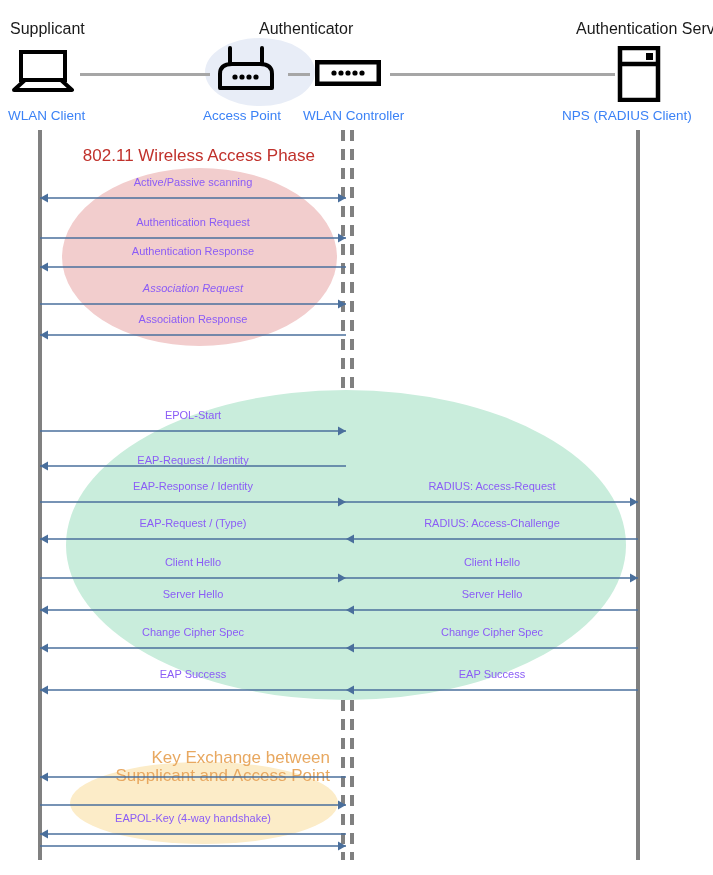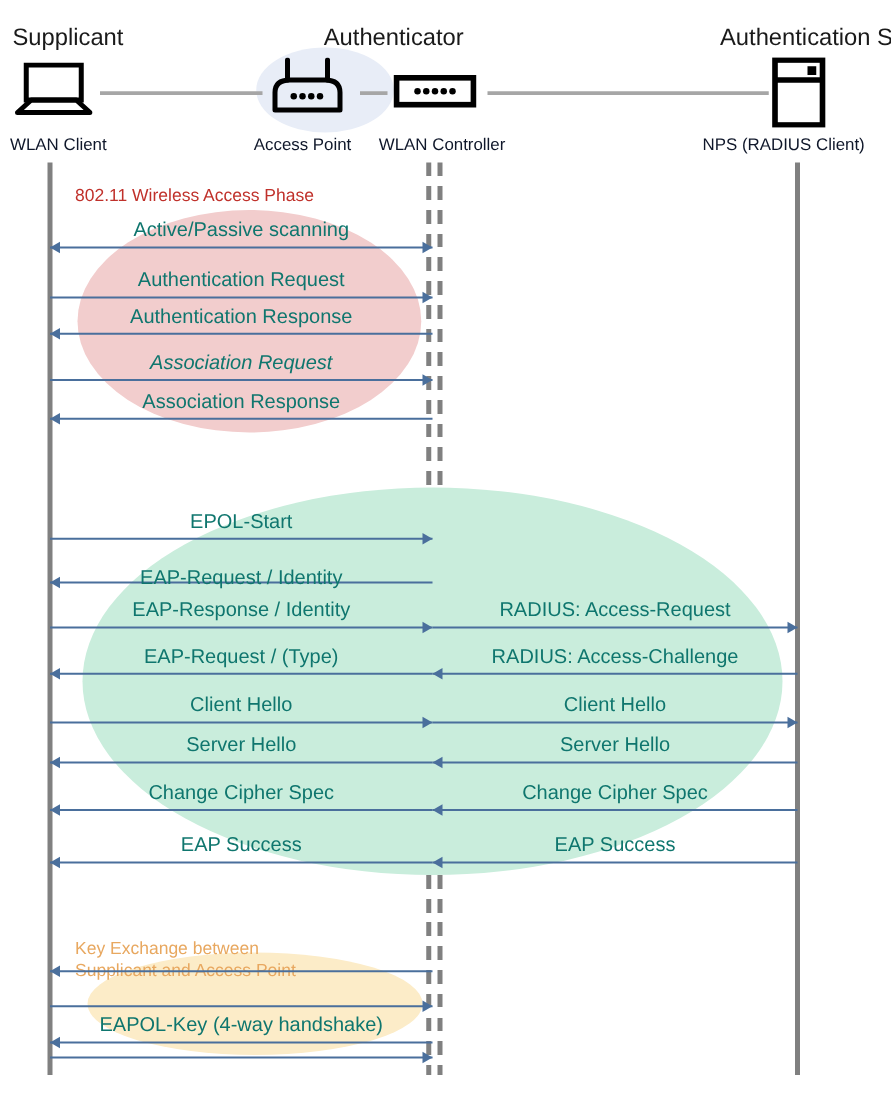--- a/index.html
+++ b/index.html
@@ -14,28 +14,28 @@
     position: relative;
     width: 713px;
     height: 875px;
     background: #ffffff;
     overflow: hidden;
   }
 
   
   .actor-title {
     position: absolute;
-    font-size: 19px;
+    font-size: 16px;
     color: #1a1a1a;
     white-space: nowrap;
   }
   .actor-sublabel {
     position: absolute;
     font-size: 13.5px;
-    color: #0f172a;
+    color: #3b82f6;
     white-space: nowrap;
   }
   .auth-blob {
     position: absolute;
     left: 205px;
     top: 38px;
     width: 110px;
     height: 68px;
     background: #e8edf7;
     border-radius: 50%;
@@ -67,31 +67,31 @@
 
   
   .phase-ellipse {
     position: absolute;
     border-radius: 50%;
   }
 
   
   .phase-caption {
     position: absolute;
-    font-size: 14px;
-    text-align: left;
+    font-size: 17px;
+    text-align: right;
     line-height: 18px;
     white-space: pre-line;
   }
 
   
   .msg-label {
     position: absolute;
-    font-size: 16px;
-    color: #0f766e;
+    font-size: 11px;
+    color: #8b5cf6;
     text-align: left;
     white-space: nowrap;
     transform: translateX(-50%);
   }
   .msg-arrow {
     position: absolute;
     height: 11px;
     overflow: visible;
   }
   .msg-arrow svg { display: block; overflow: visible; }

